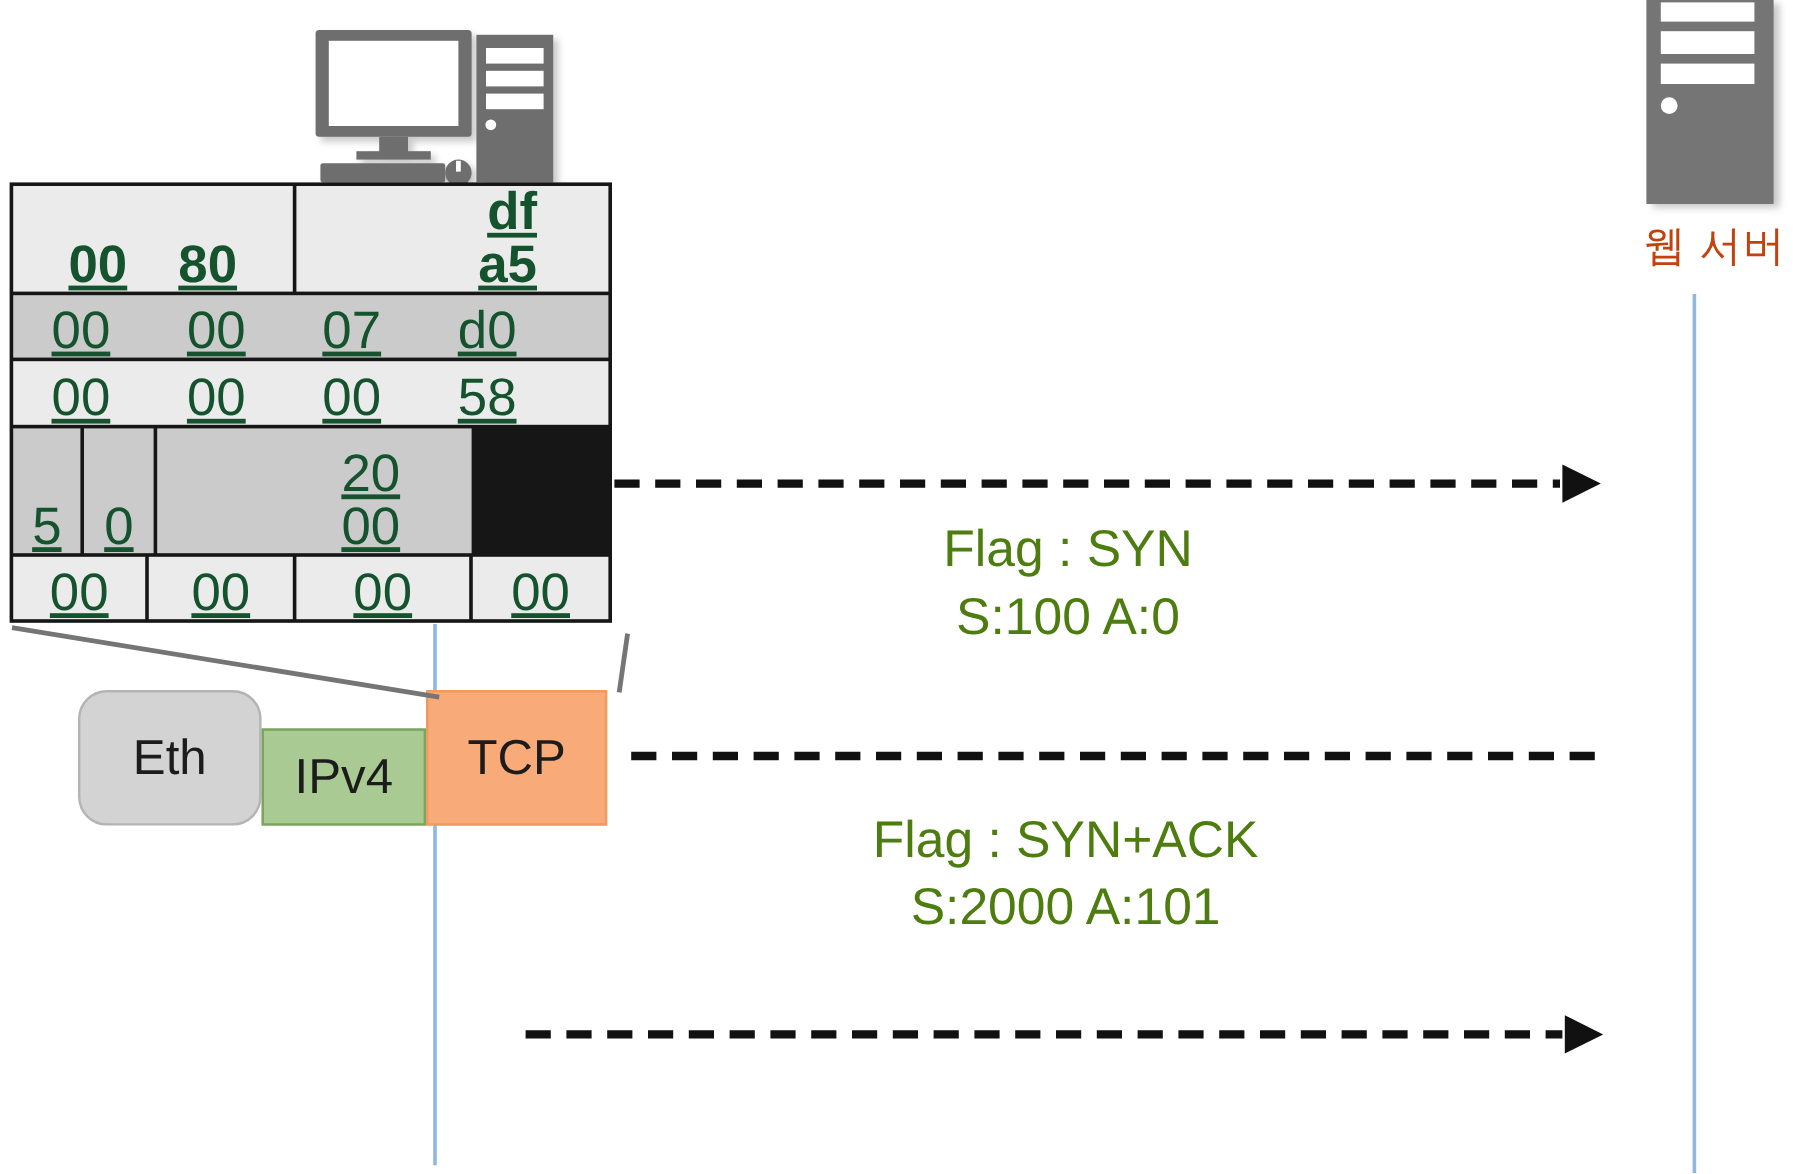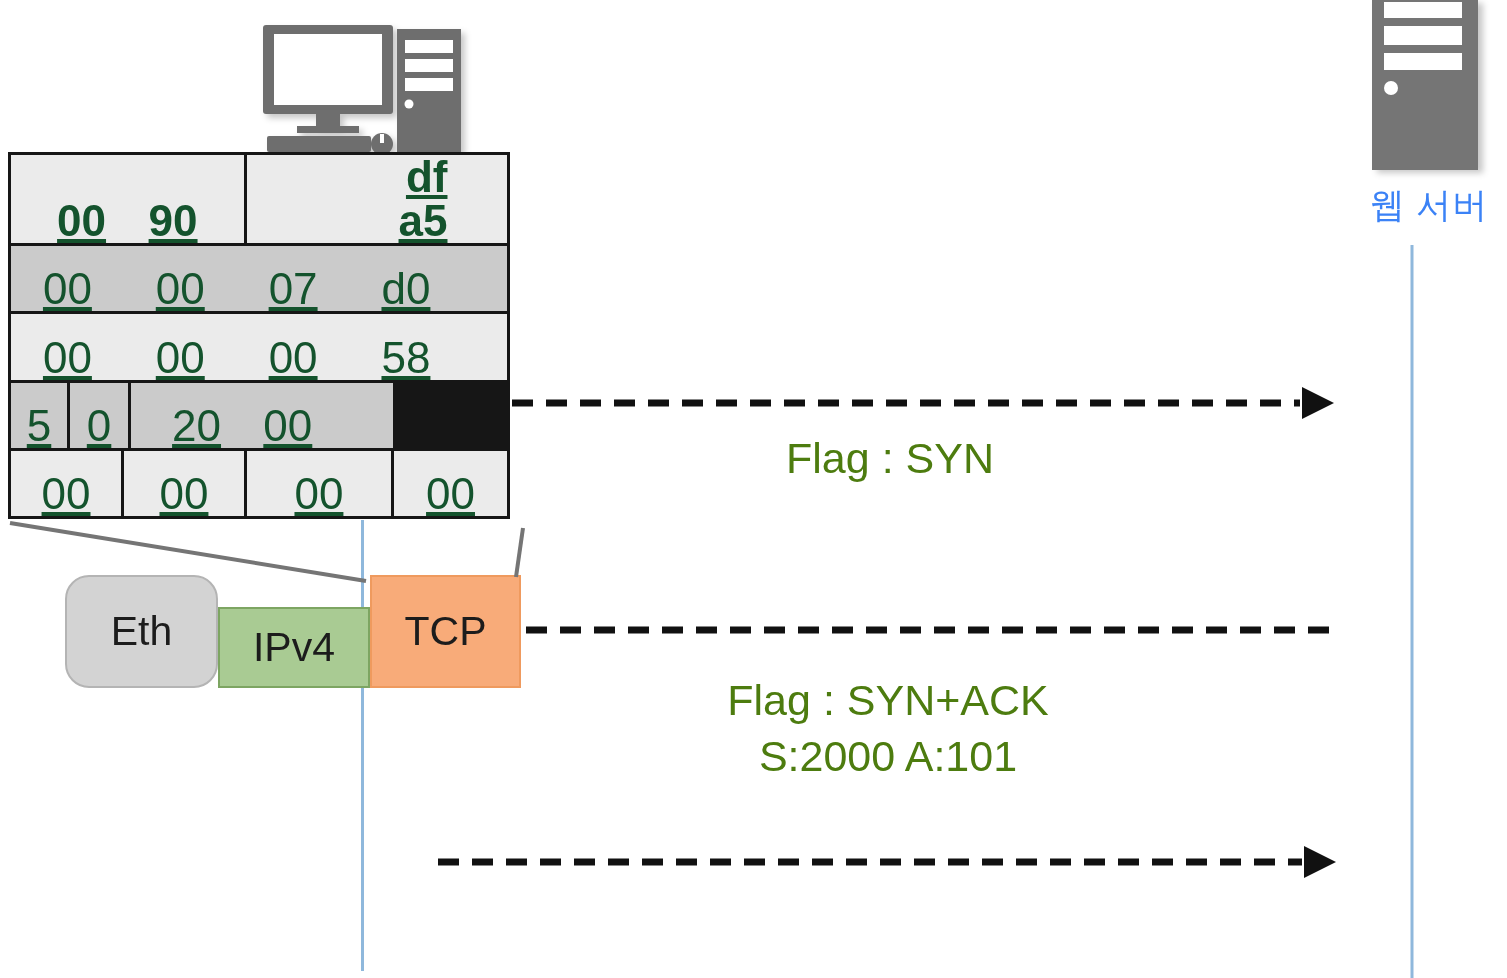--- a/index.html
+++ b/index.html
@@ -38,21 +38,21 @@
     z-index: 2;
     filter: drop-shadow(5px 3px 3px rgba(0,0,0,0.22));
   }
   #server-label {
     position: absolute;
     left: 1358px; top: 182px;
     width: 142px;
     text-align: center;
     font-size: 35px;
     font-weight: 400;
-    color: #3b82f6;
+    color: #c2410c;
     z-index: 2;
     letter-spacing: 1px;
   }
 
   
   #hex-table {
     position: absolute;
     left: 8px; top: 152px;
     width: 502px; height: 367px;
     background: #161616;        
@@ -89,21 +89,21 @@
   }
   .layer-box {
     display: flex;
     align-items: center;
     justify-content: center;
     font-size: 41px;
     color: #1c1c1c;
     border: 2px solid transparent;
   }
   .layer-box.w-eth  { width: 153px; }
-  .layer-box.w-ipv4 { width: 152px; margin-top: 32px; }
+  .layer-box.w-ipv4 { width: 137px; margin-top: 32px; }
   .layer-box.w-tcp  { width: 151px; }
 
   
   .msg-label {
     position: absolute;
     width: 560px;
     text-align: center;
     font-size: 43px;
     line-height: 56px;
     color: #4d7c0f;
@@ -145,21 +145,21 @@
     <rect x="14" y="26" width="78" height="19" fill="#ffffff"></rect>
     <rect x="14" y="53" width="78" height="17" fill="#ffffff"></rect>
     <circle cx="21" cy="88" r="7" fill="#ffffff"></circle>
   </svg>
   <div id="server-label">웹 서버</div>
 
   <div id="hex-table">
     <div class="hex-row light bold">
       <div class="hex-cell" style="width:47.2%; padding:0 5%;">
         <span>00</span>
-        <span>90</span>
+        <span>80</span>
       </div>
       <div class="hex-cell" style="width:52.8%; padding:0 12% 0 4%;flex-direction:column;">
         <span>df</span>
         <span>a5</span>
       </div>
     </div>
     <div class="hex-row dark">
       <div class="hex-cell" style="width:100%; padding-right:9%;">
         <span>00</span>
         <span>00</span>
@@ -175,21 +175,21 @@
         <span>58</span>
       </div>
     </div>
     <div class="hex-row dark">
       <div class="hex-cell" style="width:11.3%;">
         <span>5</span>
       </div>
       <div class="hex-cell" style="width:11.7%;">
         <span>0</span>
       </div>
-      <div class="hex-cell" style="width:52.8%; padding:0 12% 0 4%;">
+      <div class="hex-cell" style="width:52.8%; padding:16px 12% 0 4%;flex-direction:column;">
         <span>20</span>
         <span>00</span>
       </div>
     </div>
     <div class="hex-row light">
       <div class="hex-cell" style="width:22.6%;">
         <span>00</span>
       </div>
       <div class="hex-cell" style="width:24.6%;">
         <span>00</span>
@@ -230,19 +230,20 @@
     </g>
 
     <g>
       <line x1="438" y1="862" x2="1302" y2="862" stroke="#111111" stroke-width="7" stroke-dasharray="21 13"></line>
       <polygon points="1336,862 1304,846 1304,878" fill="#111111"></polygon>
     </g>
   </svg>
 
   <div class="msg-label" id="msg-syn">
     <div>Flag : SYN</div>
+    <div>S:100 A:0</div>
   </div>
   <div class="msg-label" id="msg-synack">
     <div>Flag : SYN+ACK</div>
     <div>S:2000 A:101</div>
   </div>
 
 </div>
 
 </body></html>

